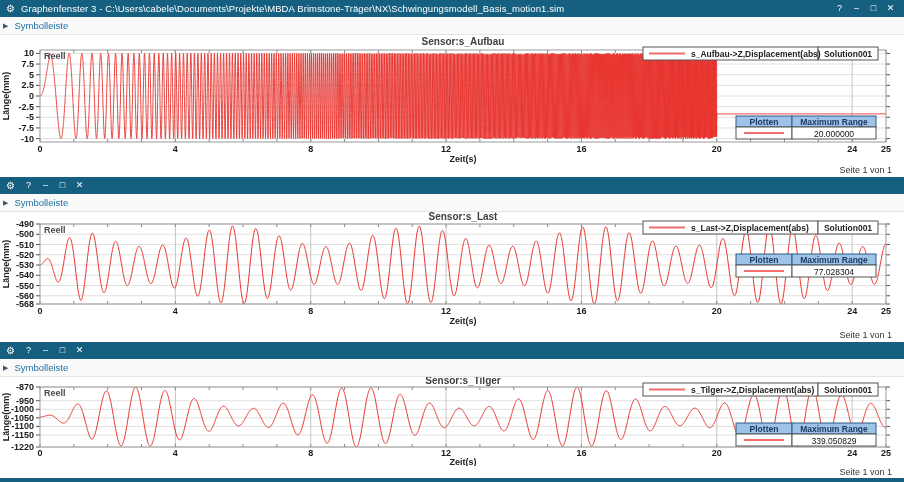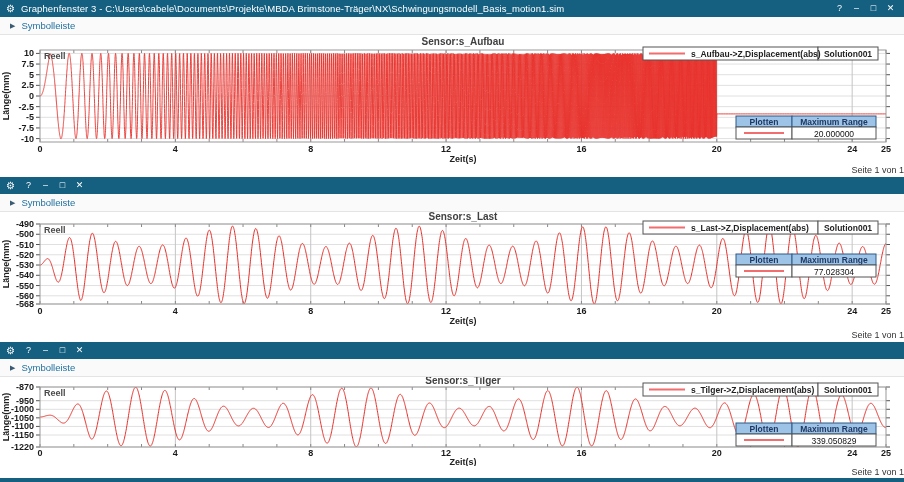--- a/index.html
+++ b/index.html
@@ -3,28 +3,28 @@
 <meta charset="utf-8">
 <style>
   html,body{margin:0;padding:0;background:#dfe3e6;}
   body{width:904px;height:482px;overflow:hidden;font-family:"Liberation Sans",sans-serif;}
   .window{background:#fff;}
   .titlebar{height:17px;display:flex;align-items:center;padding:0 6px;color:#fff;font-size:9.5px;}
   .gear{font-size:10px;margin-right:6px;line-height:17px;}
   .title{flex:1;white-space:nowrap;overflow:hidden;letter-spacing:.1px;}
   .controls{display:flex;gap:2px;}
   .controls button{background:transparent;border:none;color:#fff;font-size:9px;width:15px;height:15px;padding:0;cursor:pointer;line-height:15px;}
-  .toolbar{height:17px;background:#fafafa;border-bottom:1px solid #e4e4e4;display:flex;align-items:center;padding-left:10px;font-size:9.5px;}
+  .toolbar{height:17px;background:#fafafa;border-bottom:1px solid #e4e4e4;display:flex;align-items:center;padding-left:3px;font-size:9.5px;}
   .toolbar .arrow{color:#3b5a74;font-size:7px;margin-right:6px;}
   .chartwrap{background:#fff;}
   svg{display:block;background:#fff;}
   svg.c1{height:129px;}
   svg.c2{height:117px;}
   svg.c3{height:89px;}
-  .footer{height:13px;font-size:9px;color:#333;text-align:right;padding-right:0;line-height:12px;background:#fff;}
+  .footer{height:13px;font-size:9px;color:#333;text-align:right;padding-right:12px;line-height:12px;background:#fff;}
   .w3 .footer{height:12px;}
   .bottomstrip{height:7px;}
 </style>
 </head>
 <body>
 
 <section class="window w1">
   <header class="titlebar" style="background: rgb(21, 96, 128);">
     <span class="gear">⚙</span>
     <span class="title">Graphenfenster 3 - C:\Users\cabele\Documents\Projekte\MBDA Brimstone-Träger\NX\Schwingungsmodell_Basis_motion1.sim</span>

